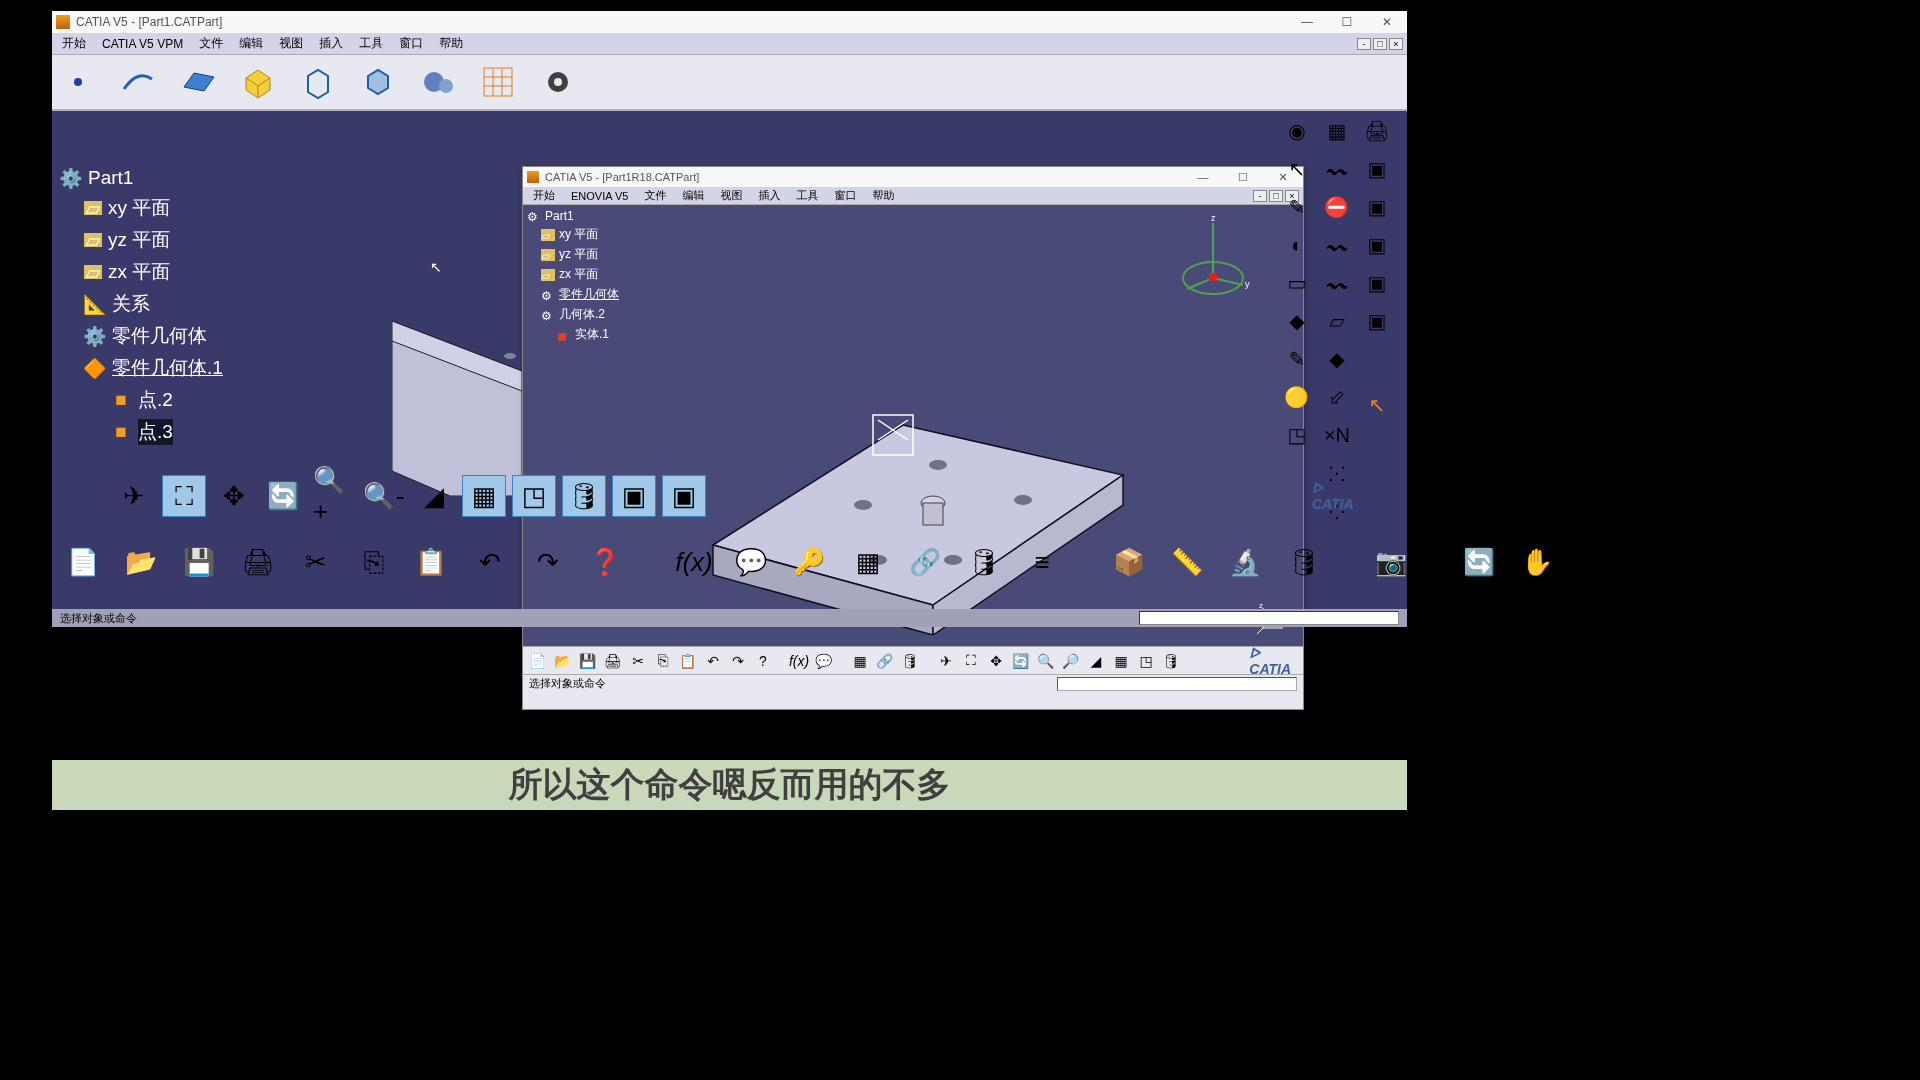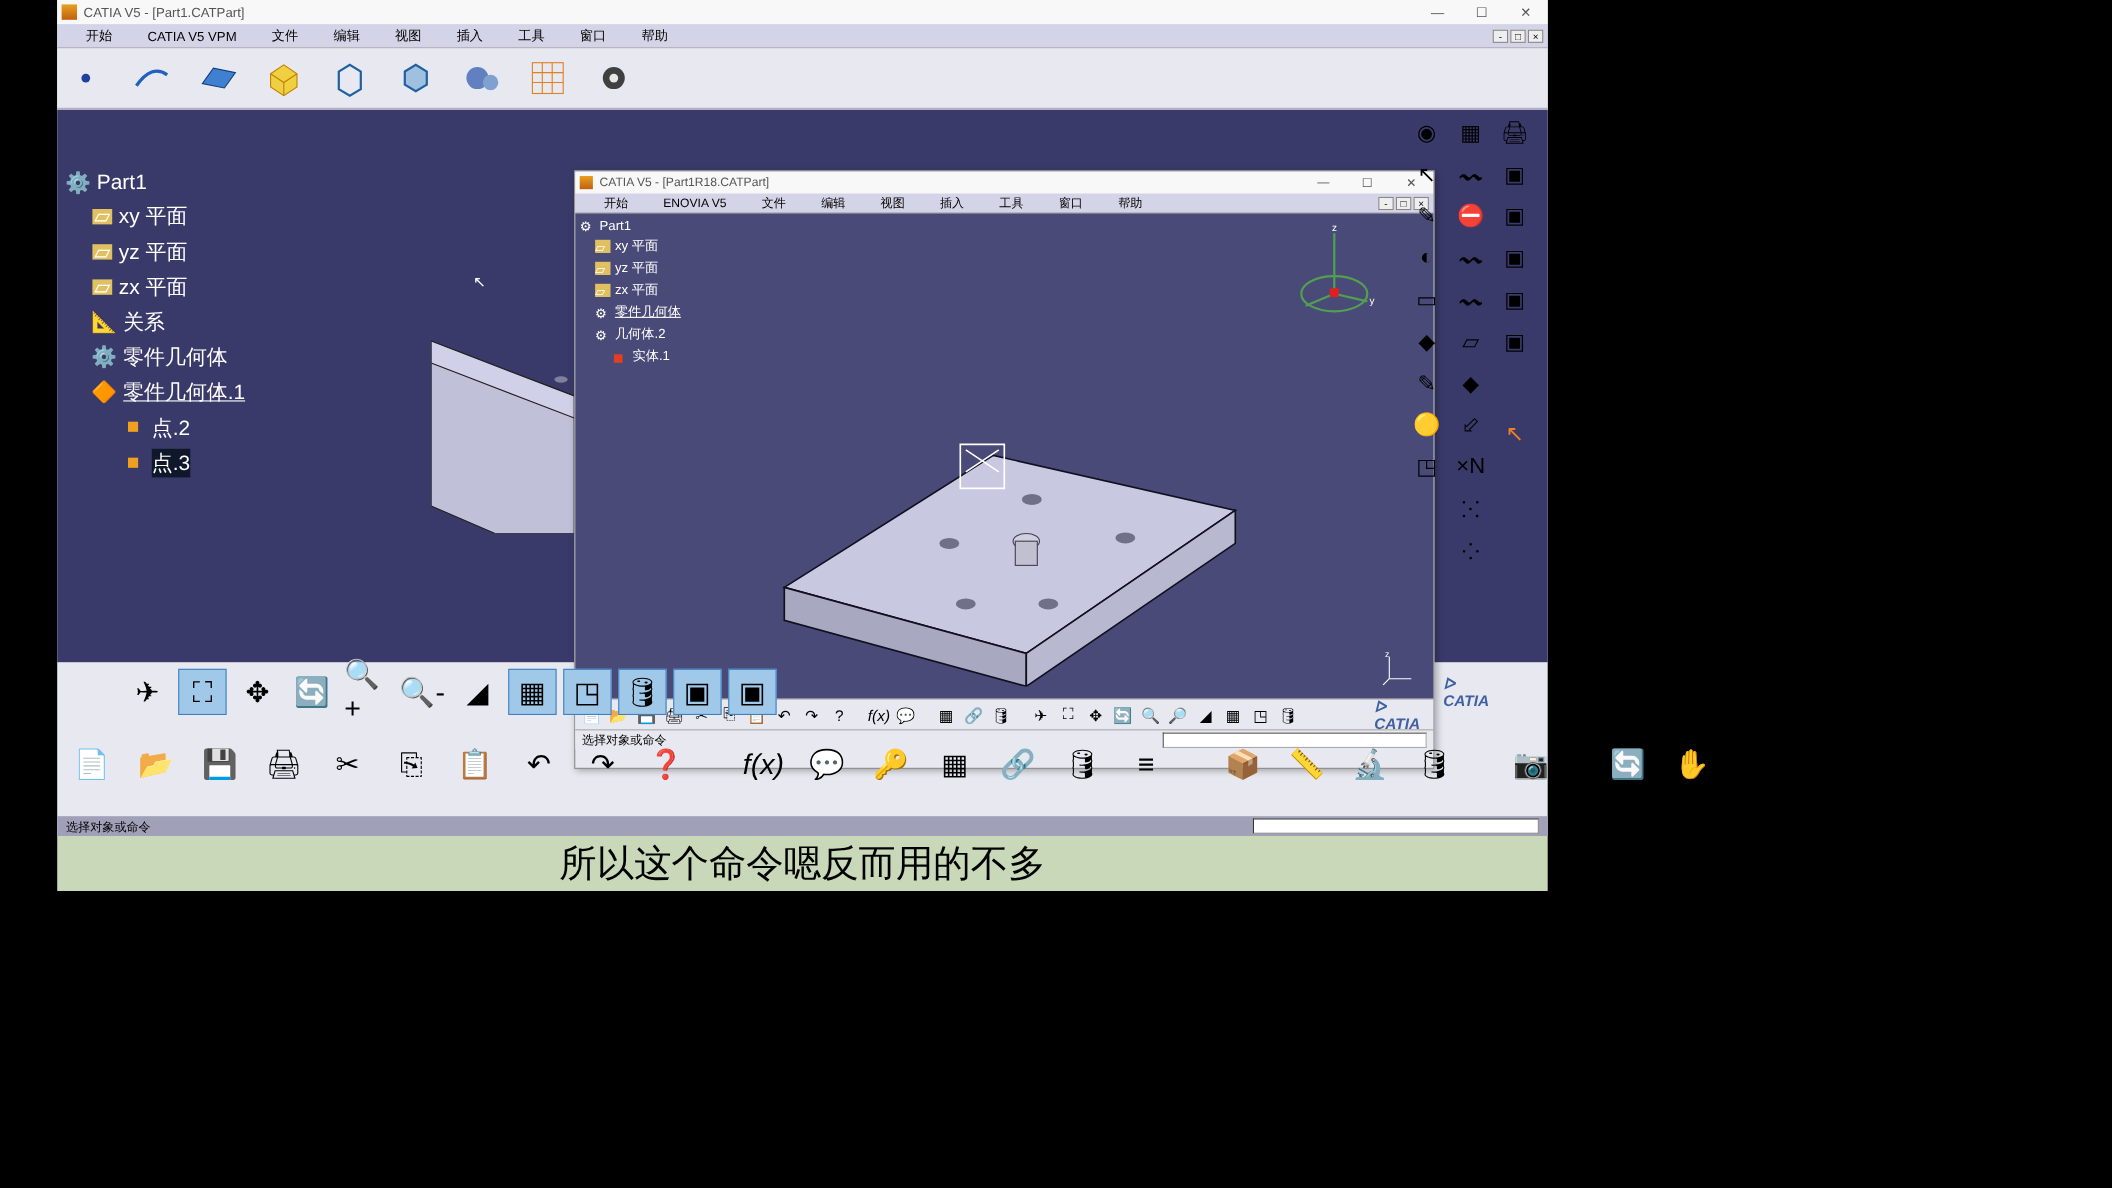--- a/index.html
+++ b/index.html
@@ -1,23 +1,23 @@
 <!DOCTYPE html>
 <html><head>
 <meta charset="utf-8">
 <style>
 * { margin: 0; padding: 0; box-sizing: border-box; font-family: "Microsoft YaHei", sans-serif; }
 body { width: 1920px; height: 1080px; background: #000; overflow: hidden; position: relative; }
-.outer-frame { position: absolute; left: 52px; top: 0; width: 1355px; height: 760px; background: #e8e8f0; }
+.outer-frame { position: absolute; left: 52px; top: 11px; width: 1355px; height: 616px; background: #e8e8f0; }
 .title-bar { height: 22px; background: #f8f8f8; display: flex; align-items: center; padding-left: 4px; font-size: 12px; color: #555; }
 .title-bar .icon { width: 14px; height: 14px; background: linear-gradient(#e8a020, #c06010); margin-right: 6px; }
 .title-bar .controls { margin-left: auto; display: flex; }
 .title-bar .controls span { width: 40px; text-align: center; cursor: pointer; color: #555; }
 .menu-bar { height: 22px; background: #d4d4e8; display: flex; align-items: center; padding-left: 6px; font-size: 12px; gap: 8px; border-bottom: 1px solid #aaa; }
-.menu-bar span { padding: 0 4px; margin-left: 16px; }
+.menu-bar span { padding: 0 4px; }
 .mdi-ctrl { margin-left: auto; display: flex; gap: 2px; padding-right: 4px; }
 .mdi-ctrl b { width: 14px; height: 12px; border: 1px solid #888; font-size: 9px; text-align: center; line-height: 10px; background: #eee; font-weight: normal; }
 .top-toolbar { height: 56px; background: #e8e8f0; display: flex; align-items: center; padding-left: 4px; gap: 16px; border-bottom: 2px solid #b0b0c0; }
 .tb-btn { width: 44px; height: 44px; display: flex; align-items: center; justify-content: center; font-size: 28px; }
 .viewport-main { position: relative; background: #3a3a6a; height: 502px; }
 .tree-main { position: absolute; left: 8px; top: 56px; color: #fff; font-size: 19px; }
 .tree-main .node { display: flex; align-items: center; gap: 6px; margin-bottom: 6px; }
 .tree-main .ti { width: 22px; height: 22px; display: inline-flex; align-items: center; justify-content: center; }
 .tree-main .indent1 { margin-left: 24px; }
 .tree-main .indent2 { margin-left: 50px; }
@@ -37,21 +37,21 @@
 .right-toolbars { position: absolute; right: 0; top: 100px; width: 130px; display: flex; }
 .rt-col { width: 40px; display: flex; flex-direction: column; gap: 6px; padding: 4px; }
 .rt-btn { width: 32px; height: 32px; display: flex; align-items: center; justify-content: center; font-size: 20px; }
 .bottom-toolbar-1 { position: absolute; left: 60px; bottom: 110px; display: flex; gap: 6px; align-items: center; }
 .bottom-toolbar-2 { position: absolute; left: 10px; bottom: 44px; display: flex; gap: 14px; align-items: center; }
 .bt-btn { width: 44px; height: 42px; display: flex; align-items: center; justify-content: center; font-size: 26px; border: 1px solid transparent; }
 .bt-btn.active { background: #a0c8e8; border: 1px solid #4080c0; }
 .status-main { position: absolute; left: 0; bottom: 0; height: 18px; width: 100%; background: #a0a0b8; font-size: 11px; padding: 2px 8px; display: flex; align-items: center; }
 .status-main input { margin-left: auto; width: 260px; height: 14px; border: 1px inset #888; }
 .subtitle { position: absolute; left: 52px; top: 760px; width: 1355px; height: 50px; background: #c8d8b8; display: flex; align-items: center; justify-content: center; }
-.subtitle span { font-size: 34px; font-weight: normal; color: #000000; }
+.subtitle span { font-size: 34px; font-weight: bold; color: #404040; }
 .catia-logo { position: absolute; right: 12px; font-size: 14px; color: #4060a0; font-style: italic; font-weight: bold; }
 .sel { text-decoration: underline; }
 </style>
 </head>
 <body>
 
 <div class="outer-frame">
   <div class="title-bar">
     <span class="icon"></span>
     <span>CATIA V5 - [Part1.CATPart]</span>

